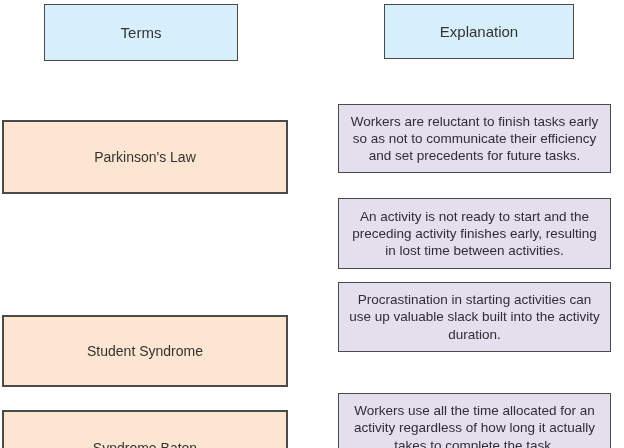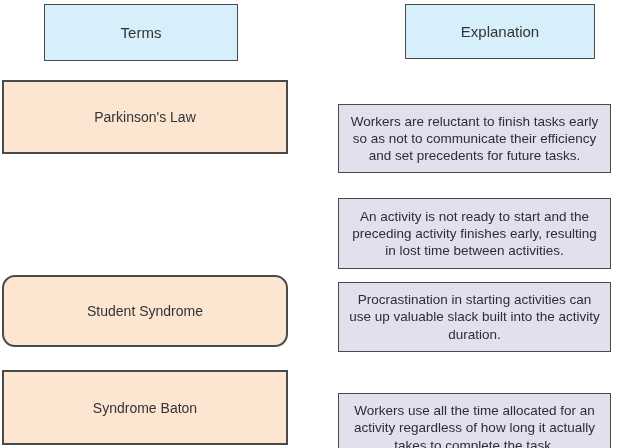--- a/index.html
+++ b/index.html
@@ -22,55 +22,56 @@
   }
   .header-box {
     background: #d6effa;
     border: 1.5px solid #4a4a4a;
     font-size: 15px;
   }
   .term-box {
     background: #fce5d1;
     border: 2px solid #4a4a4a;
     font-size: 14px;
+    margin-top: 40px;
   }
   .expl-box {
     background: #e3dfed;
     border: 1.5px solid #4a4a4a;
     font-size: 13.5px;
     line-height: 1.28;
     padding: 4px 8px;
     color: #2f2b3a;
     margin-top: 20px;
   }
 </style>
 </head>
 <body>
 
 <div class="canvas">
 
   <div class="box header-box" style="left:44px; top:4px; width:194px; height:57px;">
     <span>Terms</span>
   </div>
-  <div class="box header-box" style="left:384px; top:4px; width:190px; height:55px;margin-left:21px;">
+  <div class="box header-box" style="left:384px; top:4px; width:190px; height:55px;">
     <span>Explanation</span>
   </div>
 
   <div class="box term-box" style="left:2px; top:80px; width:286px; height:74px;">
     <span>Parkinson's Law</span>
   </div>
   <div class="box expl-box" style="left:338px; top:84px; width:273px; height:69px;">
     <span>Workers are reluctant to finish tasks early so as not to communicate their efficiency and set precedents for future tasks.</span>
   </div>
 
   <div class="box expl-box" style="left:338px; top:178px; width:273px; height:71px;">
     <span>An activity is not ready to start and the preceding activity finishes early, resulting in lost time between activities.</span>
   </div>
 
-  <div class="box term-box" style="left:2px; top:275px; width:286px; height:72px;border-radius:13px;">
+  <div class="box term-box" style="left:2px; top:275px; width:286px; height:72px;">
     <span>Student Syndrome</span>
   </div>
   <div class="box expl-box" style="left:338px; top:262px; width:273px; height:70px;">
     <span>Procrastination in starting activities can use up valuable slack built into the activity duration.</span>
   </div>
 
   <div class="box term-box" style="left:2px; top:370px; width:286px; height:75px;">
     <span>Syndrome Baton</span>
   </div>
   <div class="box expl-box" style="left:338px; top:373px; width:273px; height:70px;">

